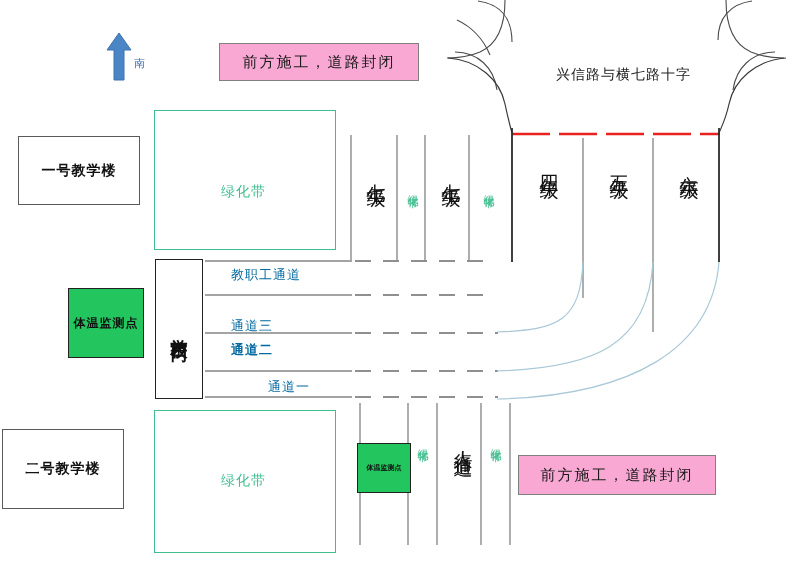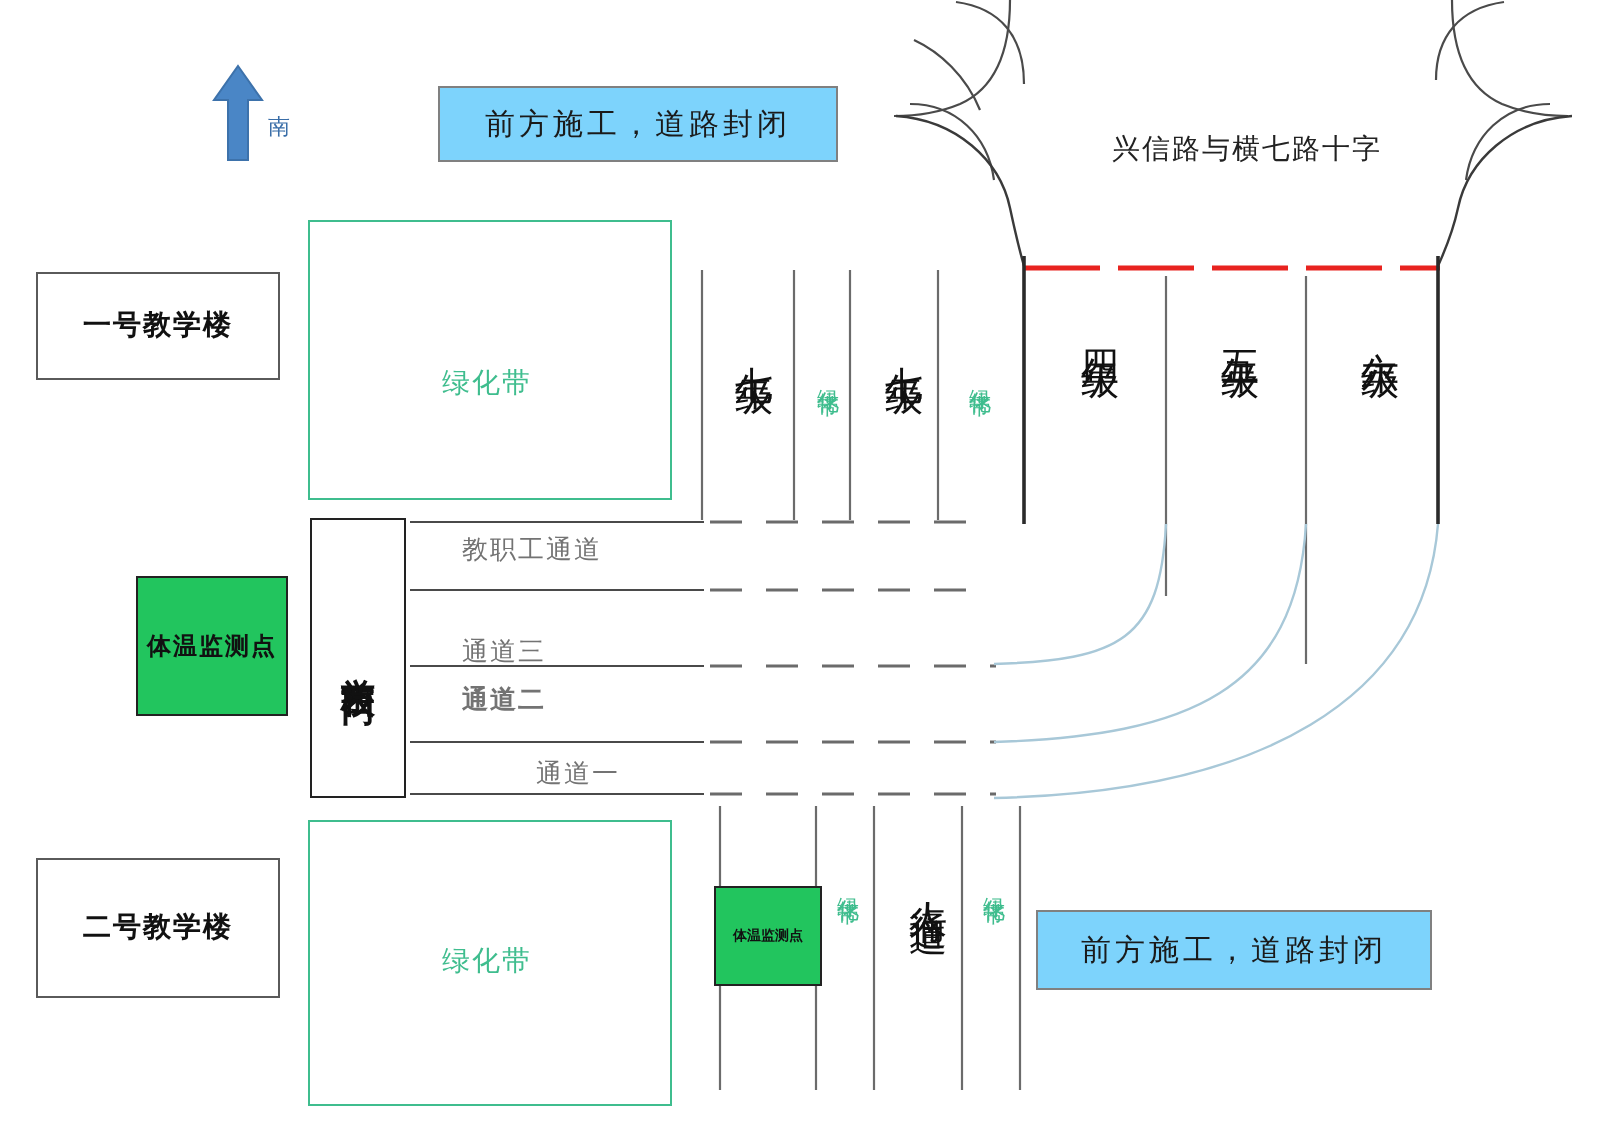--- a/index.html
+++ b/index.html
@@ -17,21 +17,21 @@
   #svg-layer{
     position:absolute;left:0;top:0;
     width:800px;height:566px;
     pointer-events:none;
   }
 
   
   .sign-box{
     position:absolute;
     border:1px solid #808080;
-    background:#7dd3fc;
+    background:#f9a8d4;
     display:flex;align-items:center;justify-content:center;
     font-size:15px;letter-spacing:2px;
     color:#1a1a1a;
     box-sizing:border-box;
   }
   .bldg-box{
     position:absolute;
     border:1px solid #5a5a5a;
     background:#ffffff;
     display:flex;align-items:center;justify-content:center;
@@ -80,21 +80,21 @@
     color:#111;font-weight:bold;
   }
   .temp-box.big{font-size:12px;letter-spacing:1px;}
   .temp-box.small{font-size:7px;line-height:8px;letter-spacing:0px;}
 
   
   .passage-label{
     position:absolute;
     font-size:13px;
     letter-spacing:1px;
-    color:#737373;
+    color:#0369a1;
     white-space:nowrap;
     text-align:right;
   }
 
   
   .lane-label{
     position:absolute;
     font-size:19px;
     color:#111;
     letter-spacing:3px;
@@ -225,23 +225,23 @@
       <polygon points="285,496 291,506 301,502 298,513 309,515 300,521 308,530 297,529 297,540 289,533 282,541 280,531 269,532 275,523 266,518 277,513 273,503 283,506"></polygon>
     </g>
   </svg>
 
   <div class="compass-label" style="left:134px;top:56px;">南</div>
 
   <div class="sign-box" style="left:219px;top:43px;width:200px;height:38px;">前方施工，道路封闭</div>
 
   <div class="sign-box" style="left:518px;top:455px;width:198px;height:40px;">前方施工，道路封闭</div>
 
-  <div class="bldg-box" style="left:18px;top:136px;width:122px;height:54px;">一号教学楼</div>
-
-  <div class="bldg-box" style="left:18px;top:429px;width:122px;height:70px;font-family:Liberation Serif, serif;">二号教学楼</div>
+  <div class="bldg-box" style="left:18px;top:136px;width:122px;height:69px;">一号教学楼</div>
+
+  <div class="bldg-box" style="left:2px;top:429px;width:122px;height:80px;font-family:Liberation Serif, serif;">二号教学楼</div>
 
   <div class="green-box" style="left:154px;top:110px;width:182px;height:140px;"></div>
   <div class="green-label" style="left:221px;top:183px;">绿化带</div>
 
   <div class="green-box" style="left:154px;top:410px;width:182px;height:143px;"></div>
   <div class="green-label" style="left:221px;top:472px;">绿化带</div>
 
   <div class="gate-box" style="left:155px;top:259px;width:48px;height:140px;">
     <span class="vert-text gate-label">学校西门</span>
   </div>

